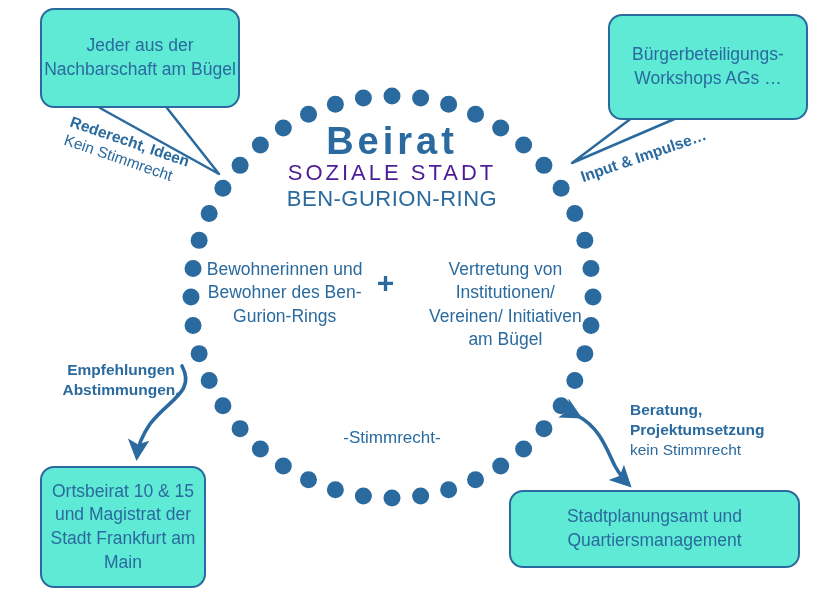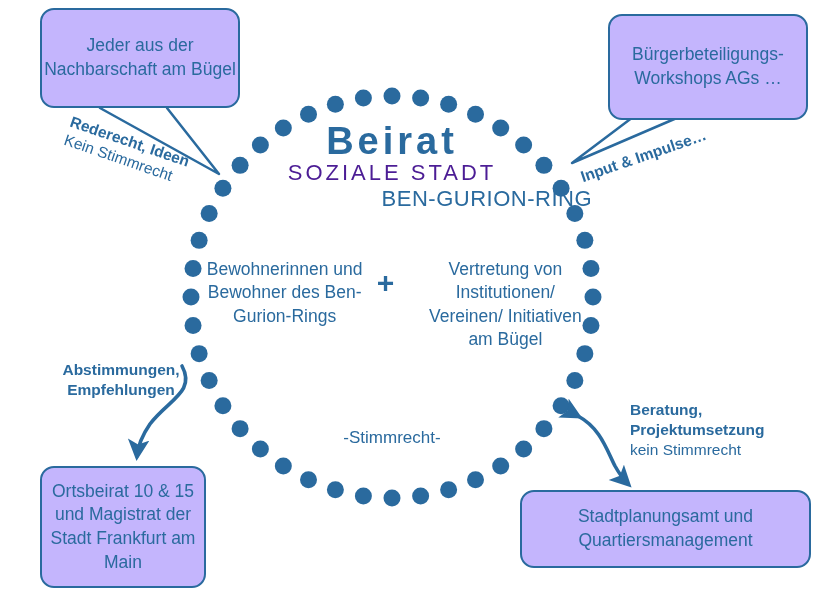--- a/index.html
+++ b/index.html
@@ -47,21 +47,20 @@
     letter-spacing: 3px;
     margin-top: 2px;
     color: #4c1d95;
   }
   .title-sub2 {
     display: block;
     font-size: 22px;
     letter-spacing: 0.5px;
     margin-top: 4px;
     color: #2A6A9E;
-    text-align: right;
   }
 
   .columns-wrap {
     position: absolute;
     left: 205px;
     top: 258px;
     width: 380px;
     display: flex;
     align-items: flex-start;
     justify-content: center;
@@ -93,41 +92,41 @@
     font-size: 17px;
     color: #2A6A9E;
   }
 
   
   .box {
     position: absolute;
     box-sizing: border-box;
     border: 2.5px solid #2A6A9E;
     border-radius: 14px;
-    background: #c4b5fd;
+    background: #5eead4;
     display: flex;
     align-items: center;
     justify-content: center;
     text-align: center;
     font-size: 17.5px;
     line-height: 1.35;
     color: #2A6A9E;
     z-index: 3;
   }
   #bubble-neighbourhood {
     left: 40px;  top: 8px;  width: 200px; height: 100px;
   }
   #bubble-participation {
     left: 608px; top: 14px; width: 200px; height: 106px;
   }
   #box-ortsbeirat {
     left: 40px;  top: 466px; width: 166px; height: 122px;
   }
   #box-stadtplanung {
-    left: 520px; top: 490px; width: 291px; height: 78px;
+    left: 509px; top: 490px; width: 291px; height: 78px;
   }
 
   
   .rot-label {
     position: absolute;
     color: #2A6A9E;
     line-height: 1.25;
     white-space: nowrap;
     z-index: 4;
   }
@@ -254,22 +253,22 @@
   <div class="rot-label" id="label-rederecht">
     <span class="strong">Rederecht, Ideen</span>
     <span class="reg">Kein Stimmrecht</span>
   </div>
 
   <div class="rot-label" id="label-impulse">
     <span class="strong">Input &amp; Impulse…</span>
   </div>
 
   <div class="flat-label" id="label-abstimmungen">
+    <span class="strong">Empfehlungen</span>
     <span class="strong">Abstimmungen,</span>
-    <span class="strong">Empfehlungen</span>
   </div>
 
   <div class="flat-label" id="label-beratung">
     <span class="strong">Beratung,</span>
     <span class="strong">Projektumsetzung</span>
     <span class="reg">kein Stimmrecht</span>
   </div>
 
 </div>
 

